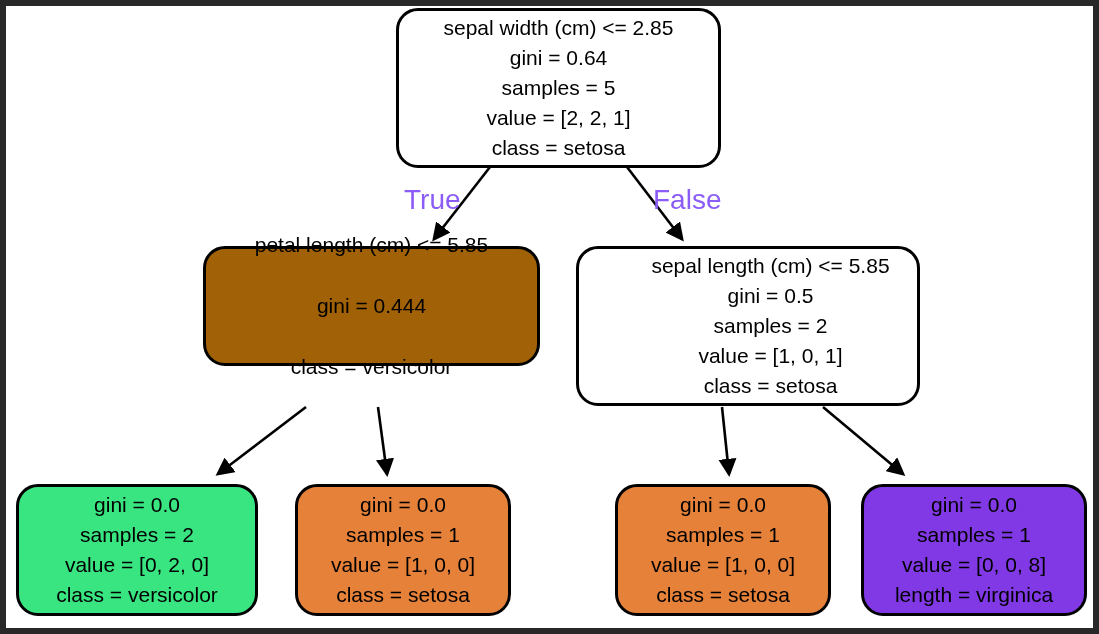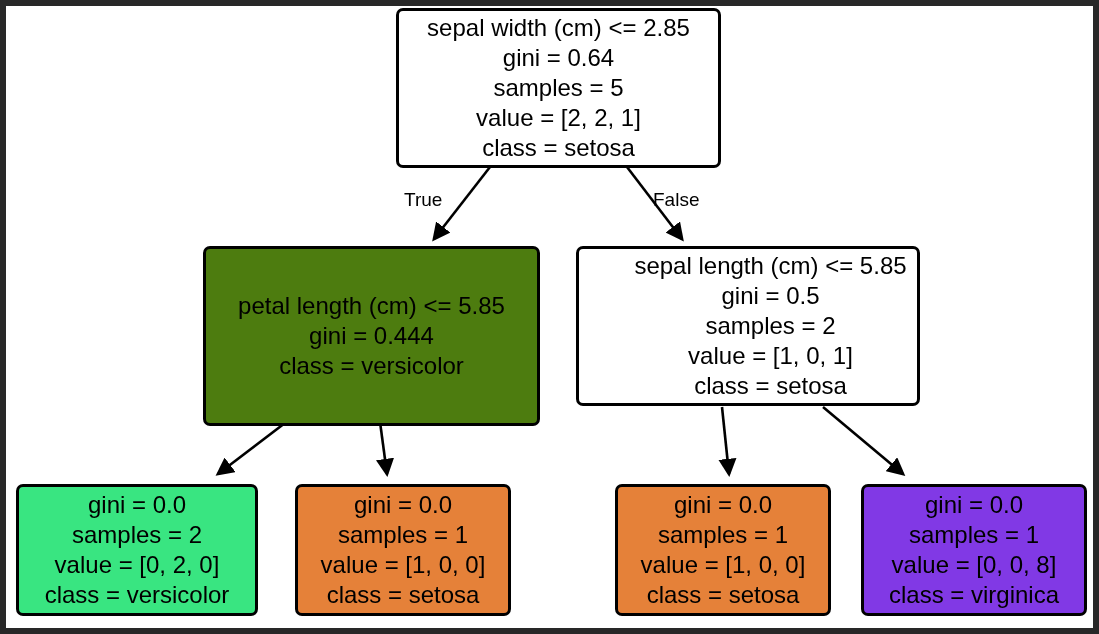--- a/index.html
+++ b/index.html
@@ -33,41 +33,41 @@
     left: 0;
     top: 0;
     width: 1087px;
     height: 622px;
     pointer-events: none;
   }
   .node {
     position: absolute;
     box-sizing: border-box;
     border: 3px solid #000000;
-    border-radius: 7px;
+    border-radius: 22px;
     background: #ffffff;
     display: flex;
     flex-direction: column;
     align-items: center;
     justify-content: center;
     text-align: center;
     color: #000000;
-    font-size: 24px;
+    font-size: 21px;
     line-height: 30px;
     white-space: nowrap;
     z-index: 2;
   }
   .node .line {
     display: block;
   }
   .edge-label {
     position: absolute;
-    font-size: 19px;
+    font-size: 28px;
     line-height: 28px;
-    color: #000000;
+    color: #8b5cf6;
     white-space: nowrap;
     z-index: 3;
   }
 </style>
 </head>
 <body>
 
 <div id="frame" style="background: rgb(40, 40, 40);">
   <div id="canvas" style="background: rgb(255, 255, 255);">
 
@@ -95,21 +95,21 @@
     <div class="edge-label" style="left:647px; top:180px;">False</div>
 
     <div class="node" id="node-root" style="left: 390px; top: 2px; width: 325px; height: 160px; background: rgb(255, 255, 255);">
       <span class="line">sepal width (cm) &lt;= 2.85</span>
       <span class="line">gini = 0.64</span>
       <span class="line">samples = 5</span>
       <span class="line">value = [2, 2, 1]</span>
       <span class="line">class = setosa</span>
     </div>
 
-    <div class="node" id="node-n1" style="left: 197px; top: 240px; width: 337px; height: 180px; background: #4d7c0f;">
+    <div class="node" id="node-n1" style="left: 197px; top: 240px; width: 337px; height: 120px; background: #a16207; gap: 31px;">
       <span class="line">petal length (cm) &lt;= 5.85</span>
       <span class="line">gini = 0.444</span>
       <span class="line">class = versicolor</span>
     </div>
 
     <div class="node" id="node-n2" style="left: 570px; top: 240px; width: 344px; height: 160px; background: rgb(255, 255, 255); padding-left: 45px;">
       <span class="line">sepal length (cm) &lt;= 5.85</span>
       <span class="line">gini = 0.5</span>
       <span class="line">samples = 2</span>
       <span class="line">value = [1, 0, 1]</span>
@@ -134,17 +134,17 @@
       <span class="line">gini = 0.0</span>
       <span class="line">samples = 1</span>
       <span class="line">value = [1, 0, 0]</span>
       <span class="line">class = setosa</span>
     </div>
 
     <div class="node" id="node-l4" style="left: 855px; top: 478px; width: 226px; height: 132px; background: rgb(129, 57, 229);">
       <span class="line">gini = 0.0</span>
       <span class="line">samples = 1</span>
       <span class="line">value = [0, 0, 8]</span>
-      <span class="line">class = virginica</span>
+      <span class="line">length = virginica</span>
     </div>
 
   </div>
 </div>
 
 </body></html>

